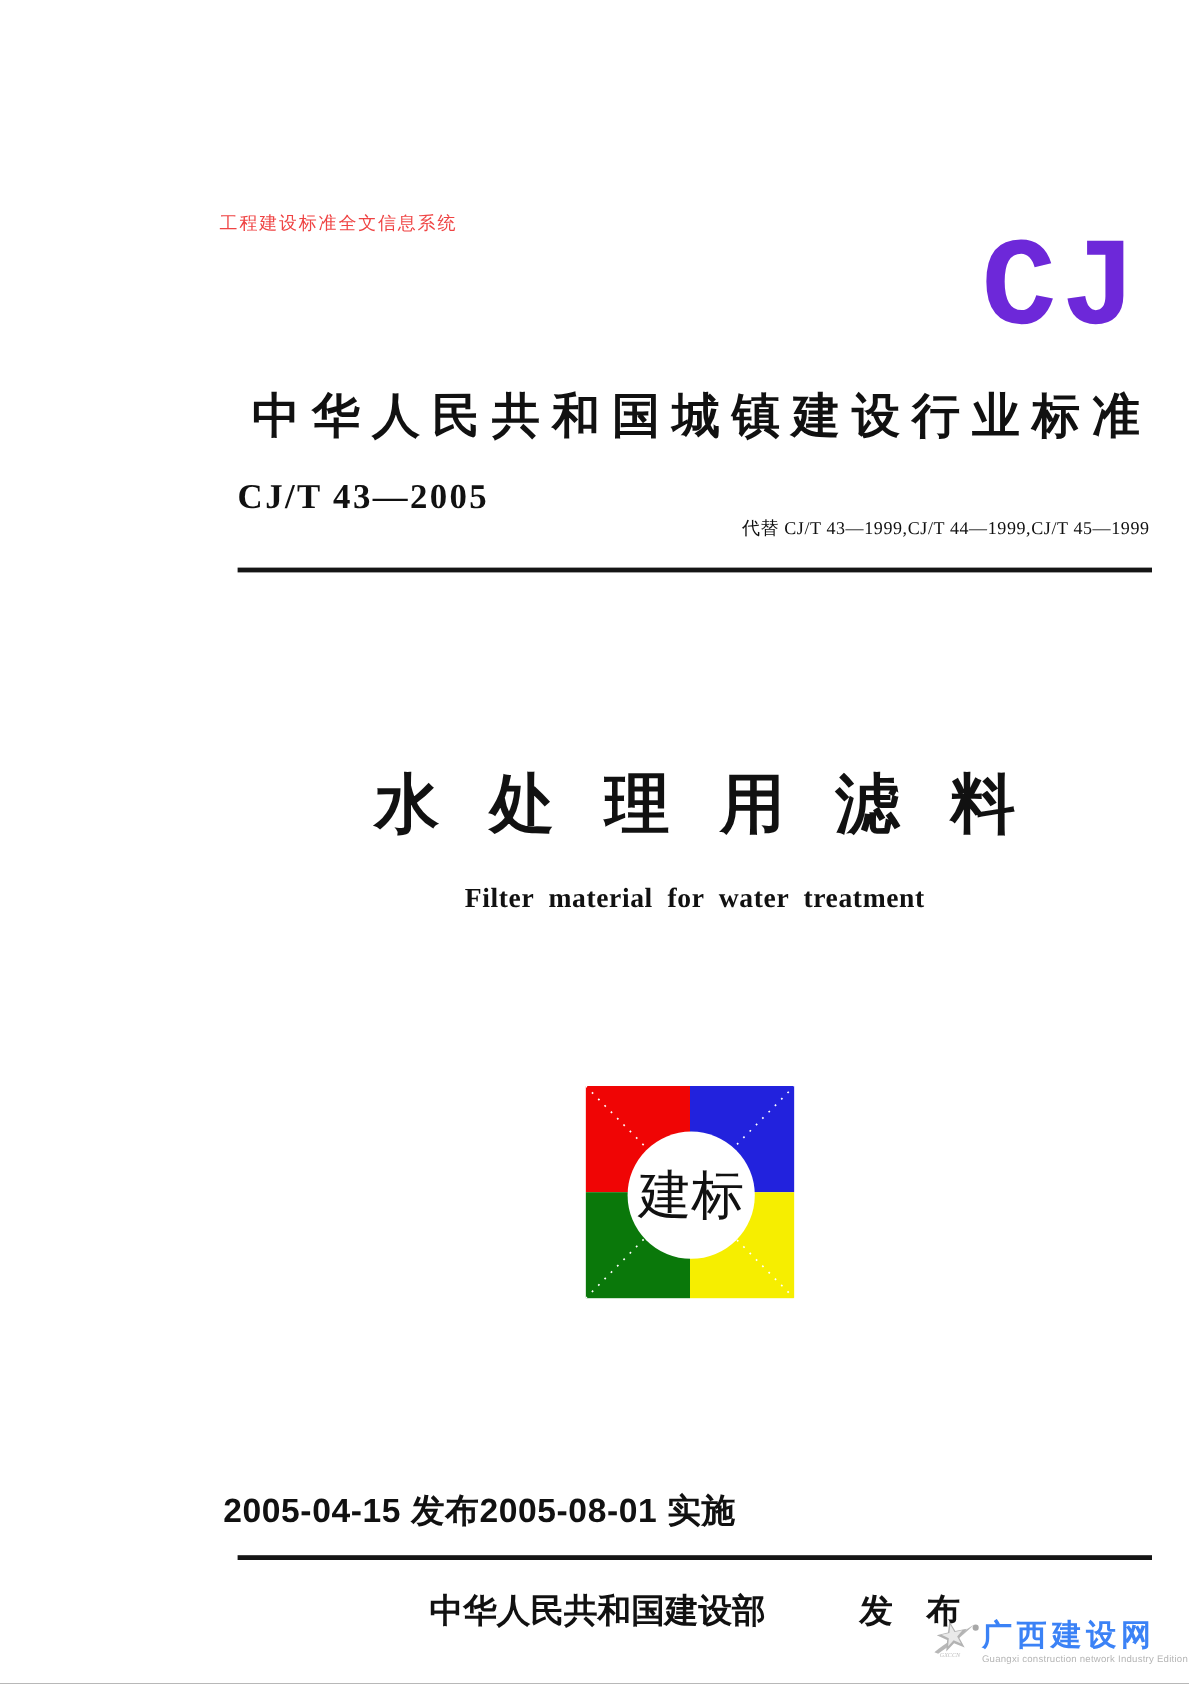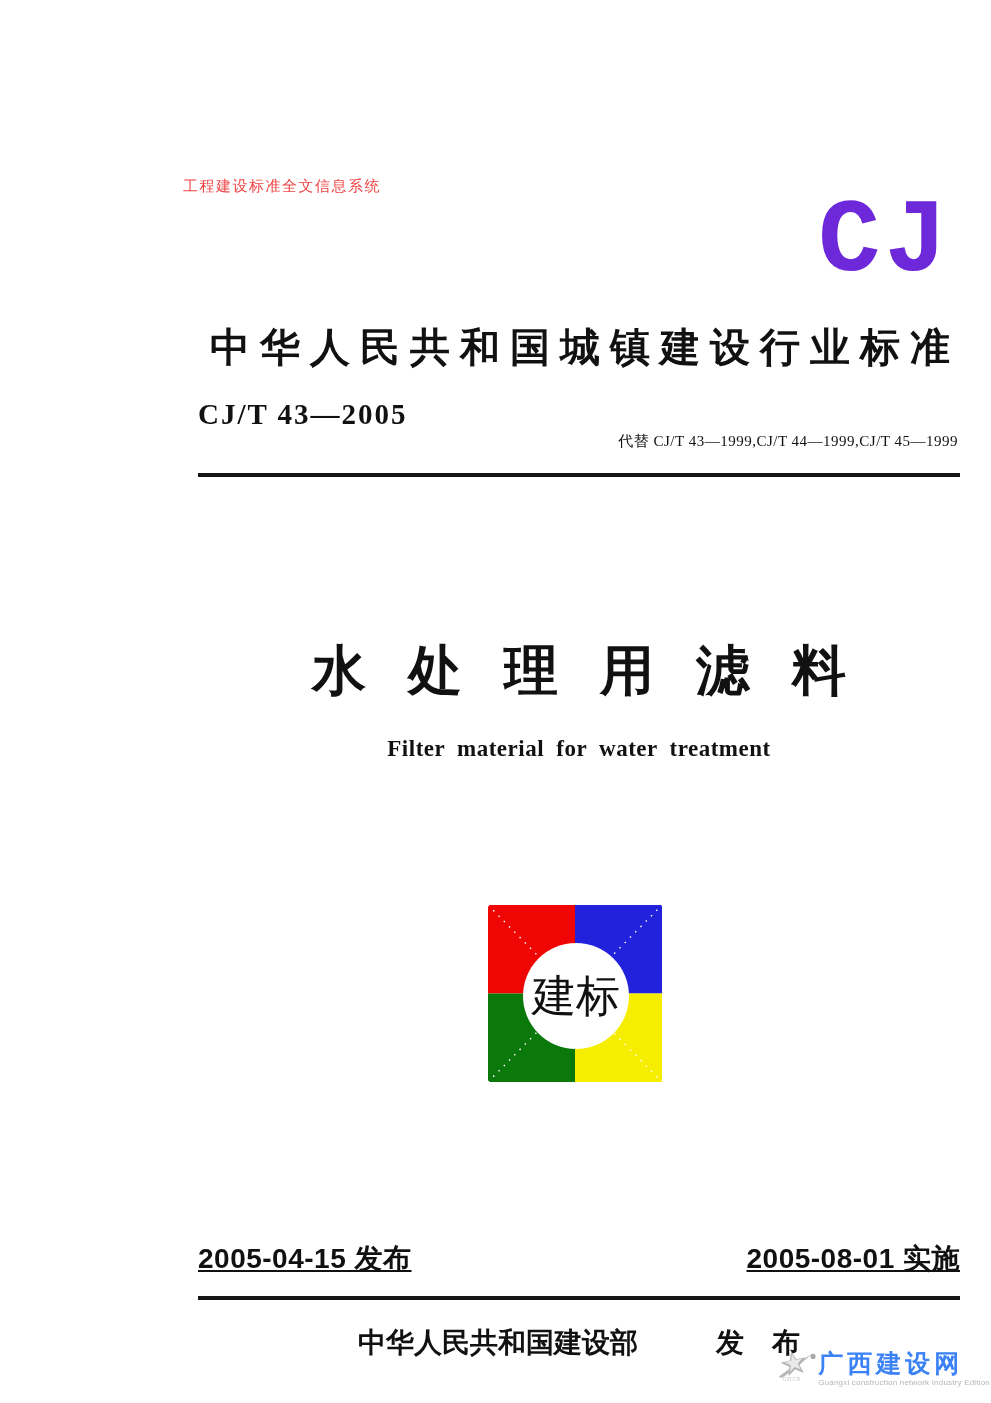--- a/index.html
+++ b/index.html
@@ -60,24 +60,24 @@
     position:absolute;left:198px;top:736px;width:762px;
     text-align:center;
     font-family:"Liberation Serif",serif;
     font-size:23px;font-weight:bold;
     word-spacing:6px;letter-spacing:0.5px;
   }
   
   .emblem{position:absolute;left:488px;top:905px;width:174px;height:177px;}
   
   .dates-row{
-    position:absolute;left:198px;top:1242px;width:762px;
-    display:flex;justify-content:space-between;
+    position:absolute;left:186px;top:1242px;width:762px;
+    display:flex;
     font-size:28px;font-weight:bold;line-height:34px;
-    letter-spacing:0.5px;white-space:nowrap;text-decoration:underline;
+    letter-spacing:0.5px;white-space:nowrap;
   }
   
   .publisher-row{
     position:absolute;left:198px;top:1326px;width:762px;
     display:flex;justify-content:center;gap:78px;
     font-size:28px;font-weight:bold;line-height:34px;
     white-space:nowrap;
   }
   
   .site-watermark{

